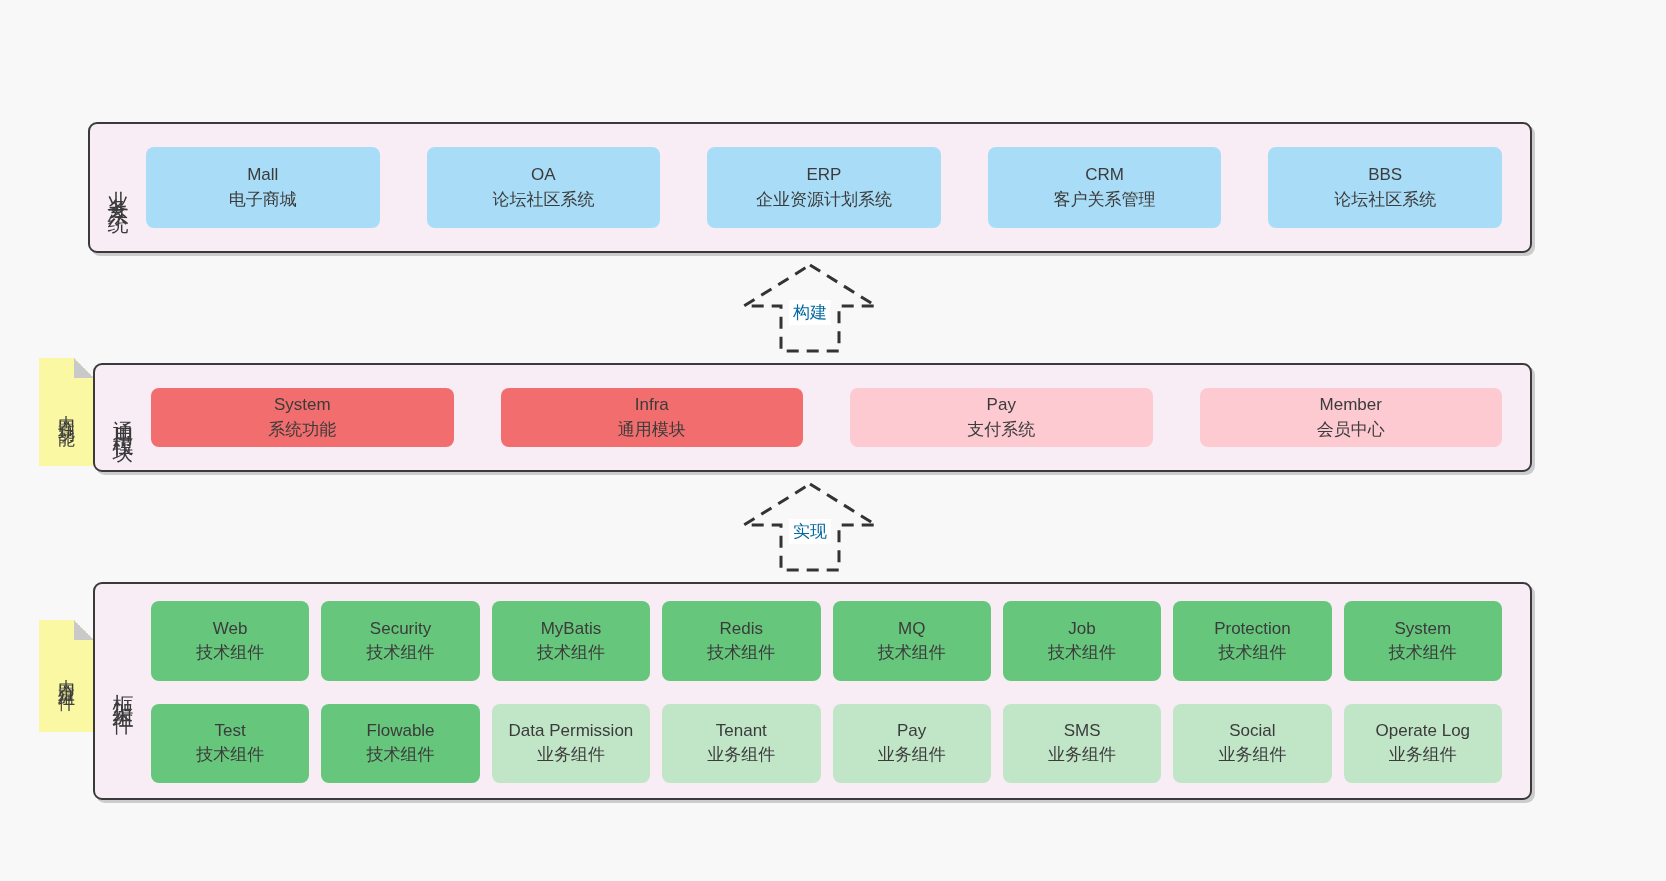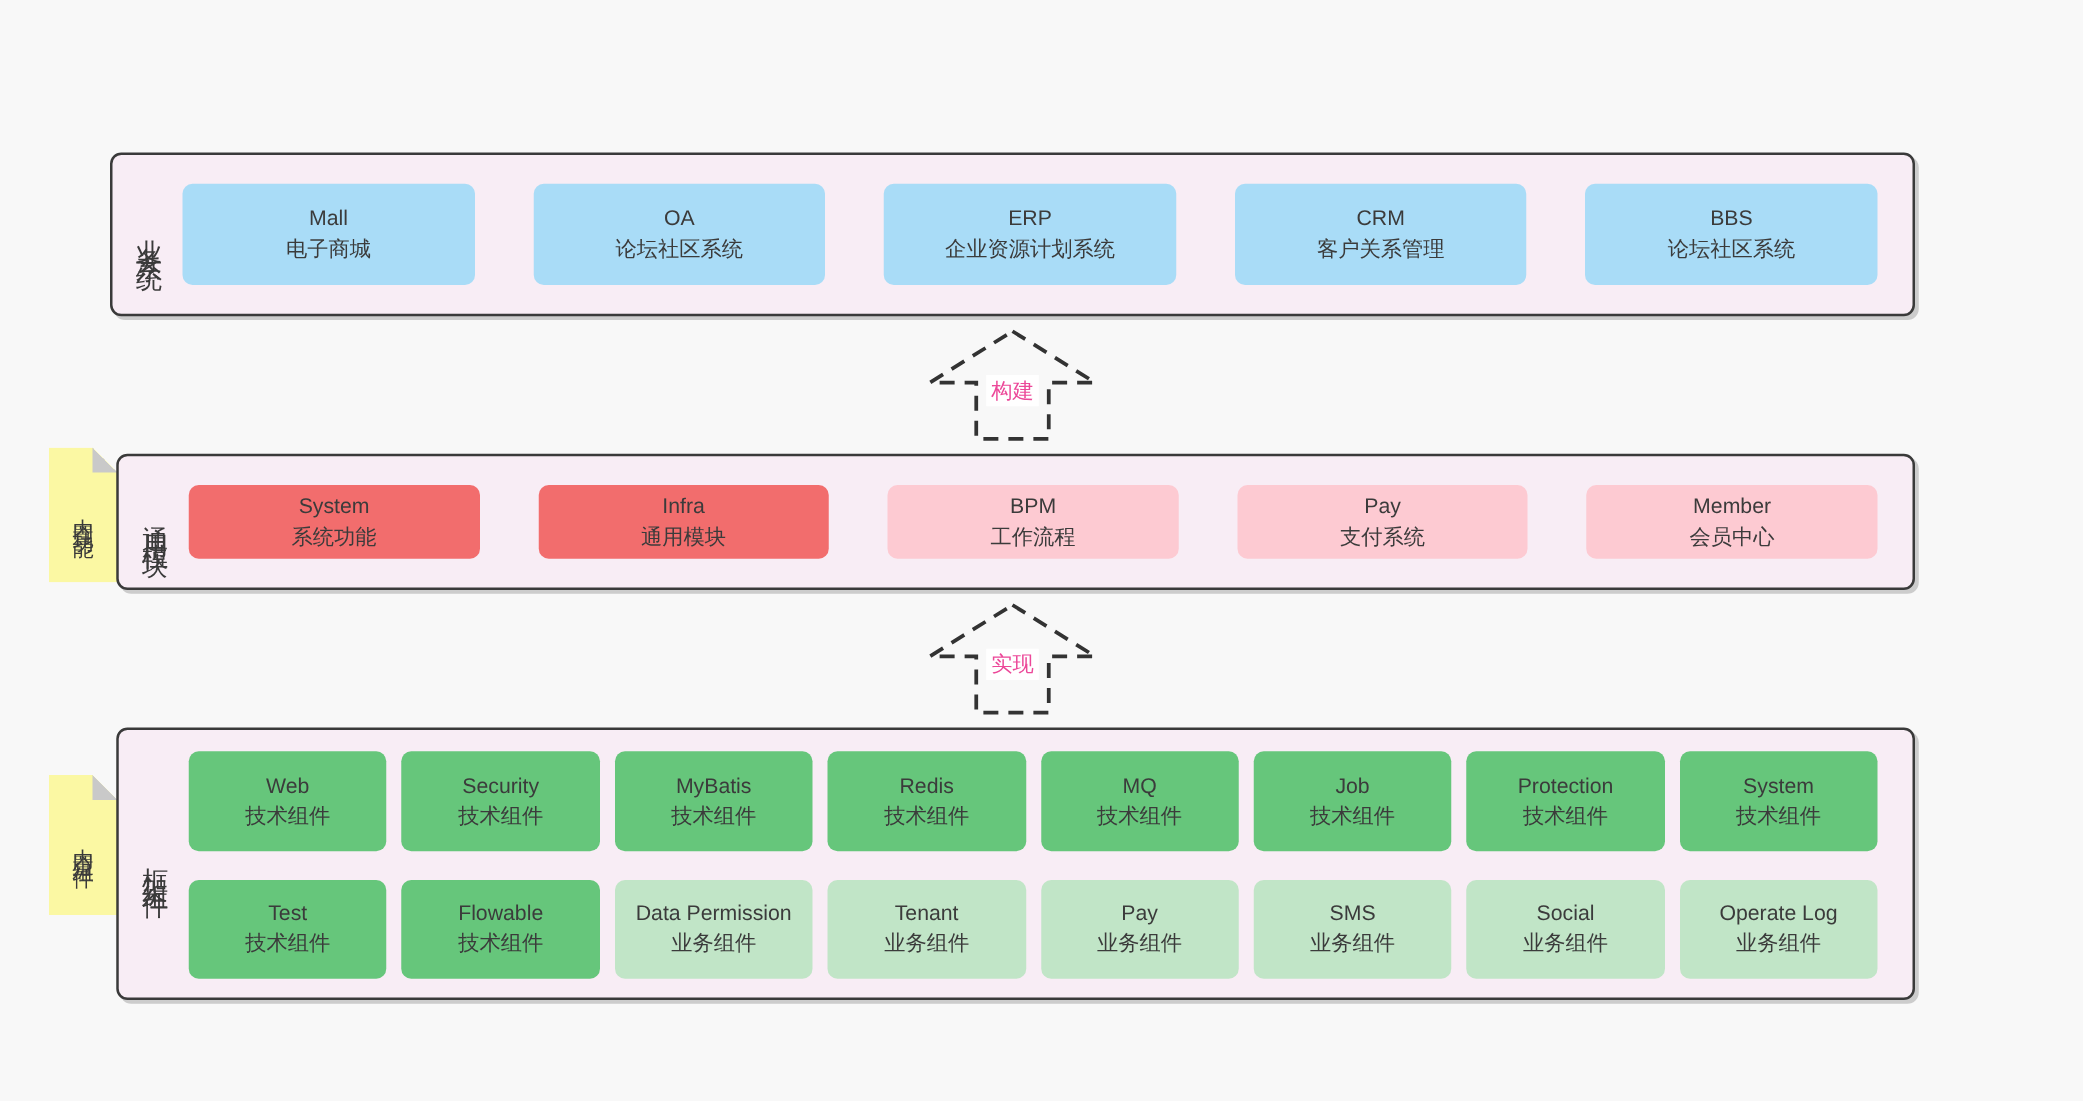--- a/index.html
+++ b/index.html
@@ -45,21 +45,21 @@
   .box.green       { background:var(--green,#66c67b); }
   .box.green-light { background:var(--green_light,#c1e5c7); }
 
   
   .arrow-zone { height:110px; margin:0 134px 0 88px; display:flex; align-items:center; justify-content:center; }
   .arrow { position:relative; width:140px; height:92px; }
   .arrow svg { display:block; width:140px; height:92px; }
   .arrow-label {
     position:absolute; left:50%; top:38px; transform:translateX(-50%);
     background:#ffffff; padding:1px 4px;
-    font-size:17px; color:#ec4899; white-space:nowrap;
+    font-size:17px; color:#0369a1; white-space:nowrap;
   }
 
   
   .sticky {
     position:absolute; left:-54px; width:55px; z-index:0;
     background:var(--sticky,#fbf8a3);
     clip-path:polygon(0 0, calc(100% - 20px) 0, 100% 20px, 100% 100%, 0 100%);
     display:flex; align-items:center; justify-content:center;
   }
   .sticky::after {
@@ -122,24 +122,20 @@
       <div class="row">
         <div class="box red">
           <span>System</span>
           <span>系统功能</span>
         </div>
         <div class="box red">
           <span>Infra</span>
           <span>通用模块</span>
         </div>
         <div class="box pink">
-          <span>BPM</span>
-          <span>工作流程</span>
-        </div>
-        <div class="box pink">
           <span>Pay</span>
           <span>支付系统</span>
         </div>
         <div class="box pink">
           <span>Member</span>
           <span>会员中心</span>
         </div>
       </div>
     </section>
   </div>

